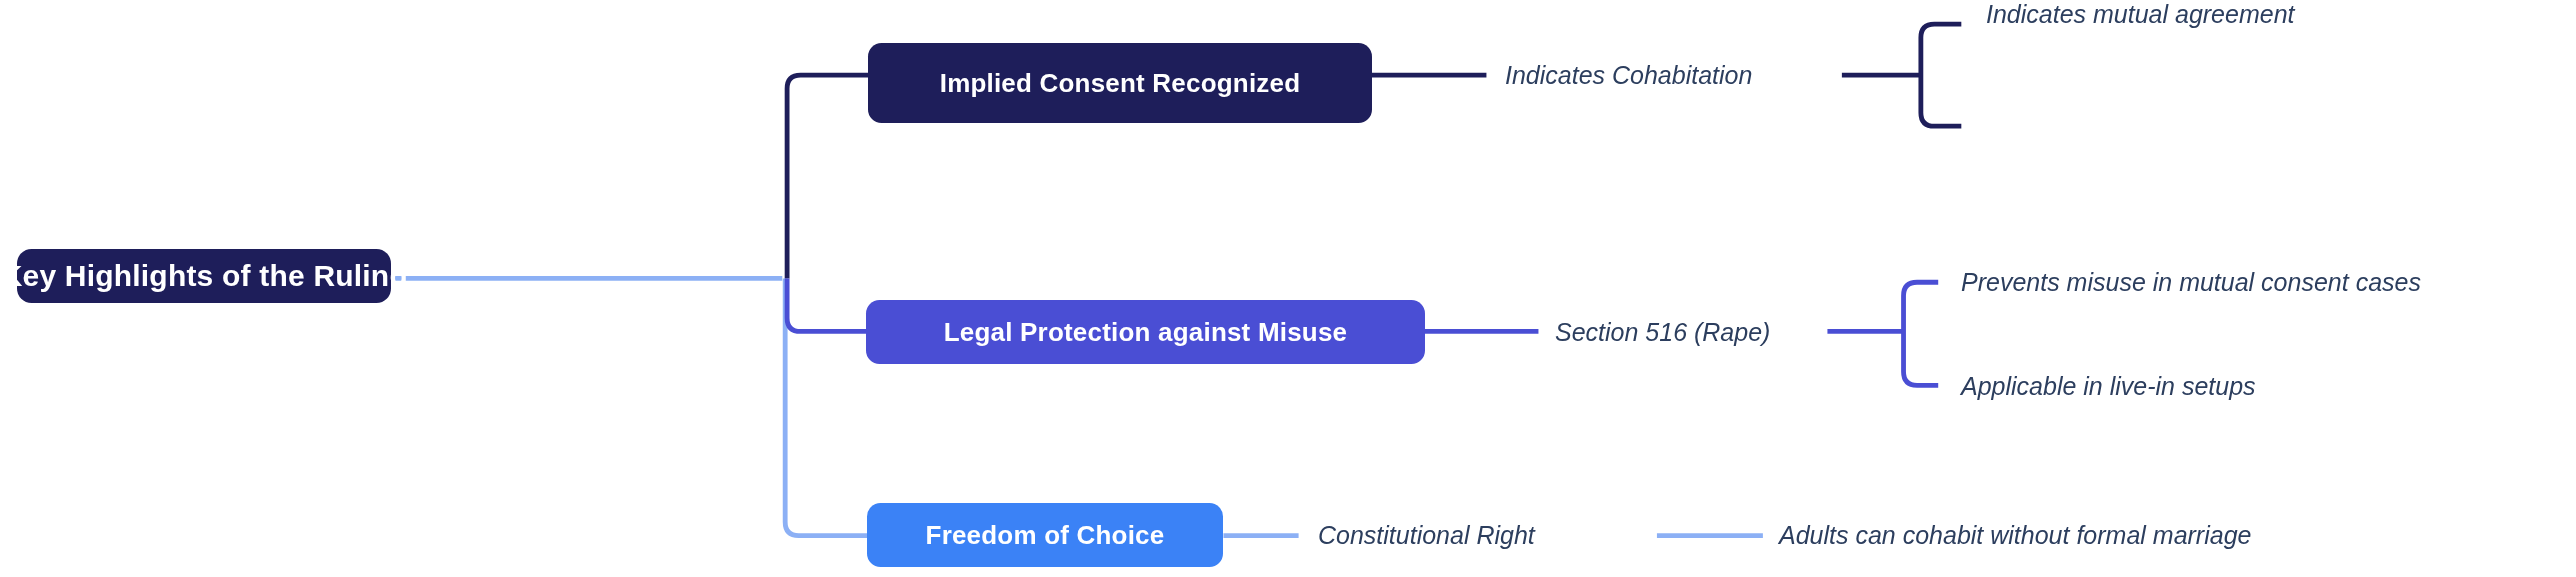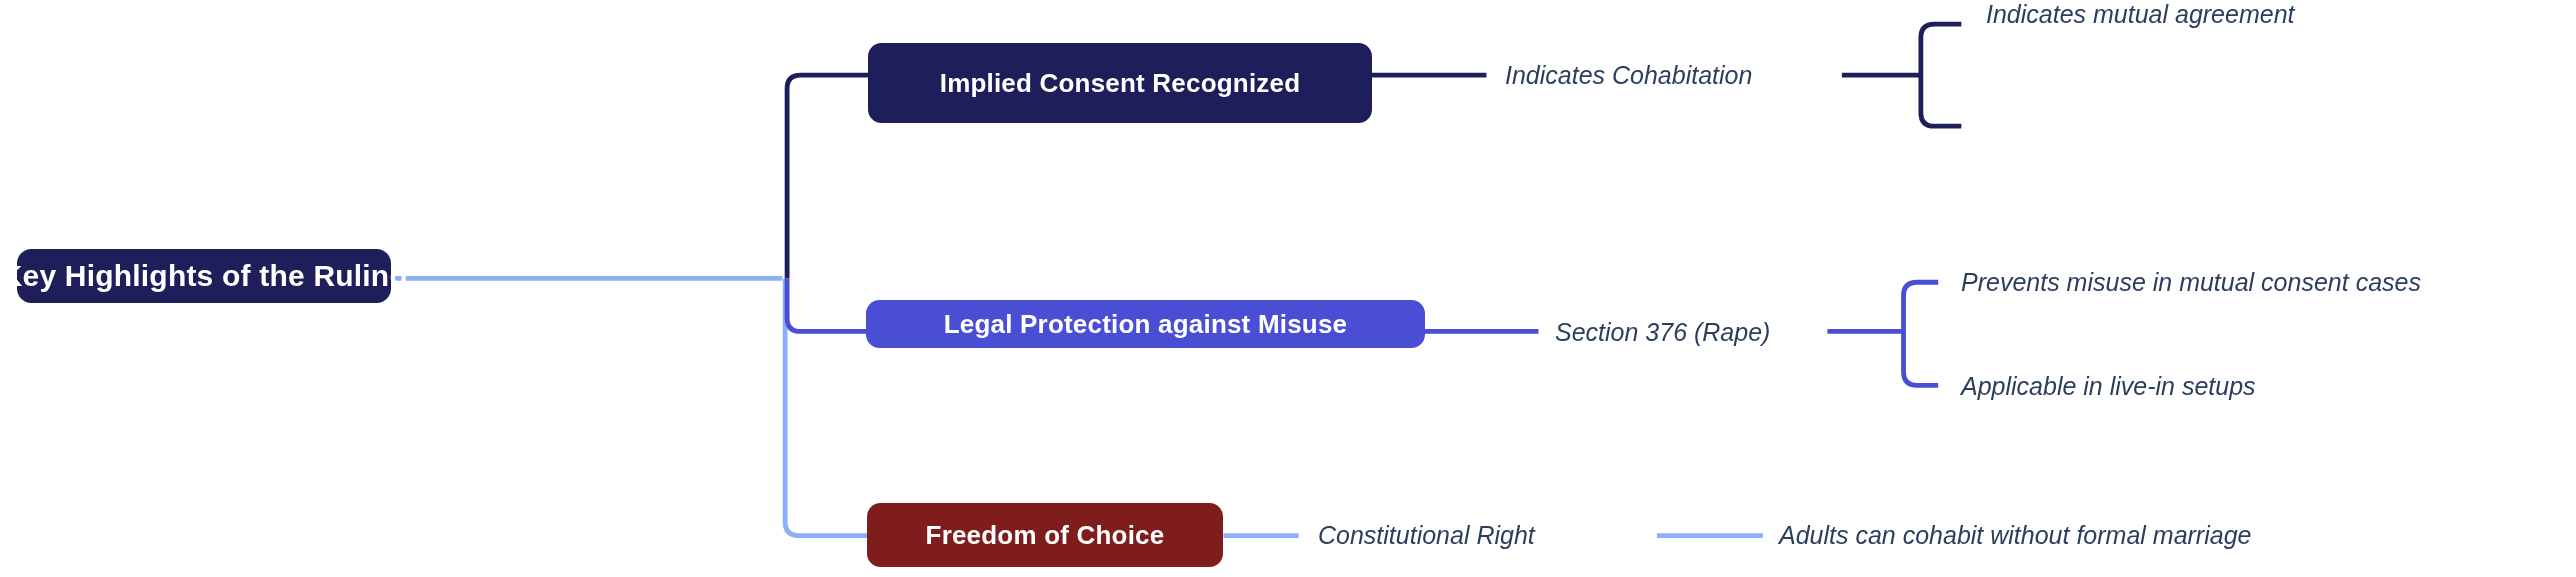--- a/index.html
+++ b/index.html
@@ -48,21 +48,21 @@
     left: 868px;
     top: 43px;
     width: 504px;
     height: 80px;
     font-size: 26px;
   }
   .node-b2 {
     left: 866px;
     top: 300px;
     width: 559px;
-    height: 48px;
+    height: 64px;
     font-size: 26px;
   }
   .node-b3 {
     left: 867px;
     top: 503px;
     width: 356px;
     height: 64px;
     font-size: 26px;
   }
   .leaf {
@@ -118,24 +118,24 @@
 
   <div class="node node-b1" style="background:#1e1e5a;">
     <span>Implied Consent Recognized</span>
   </div>
   <div class="leaf leaf-mid1">Indicates Cohabitation</div>
   <div class="leaf leaf-a1">Indicates mutual agreement</div>
 
   <div class="node node-b2" style="background:#4a4ed4;">
     <span>Legal Protection against Misuse</span>
   </div>
-  <div class="leaf leaf-mid2">Section 376 (Rape)</div>
+  <div class="leaf leaf-mid2">Section 516 (Rape)</div>
   <div class="leaf leaf-b1">Prevents misuse in mutual consent cases</div>
   <div class="leaf leaf-b2">Applicable in live-in setups</div>
 
-  <div class="node node-b3" style="background:#7f1d1d;">
+  <div class="node node-b3" style="background:#3b82f6;">
     <span>Freedom of Choice</span>
   </div>
   <div class="leaf leaf-mid3">Constitutional Right</div>
   <div class="leaf leaf-c1">Adults can cohabit without formal marriage</div>
 
 </div>
 
 
 </body></html>

